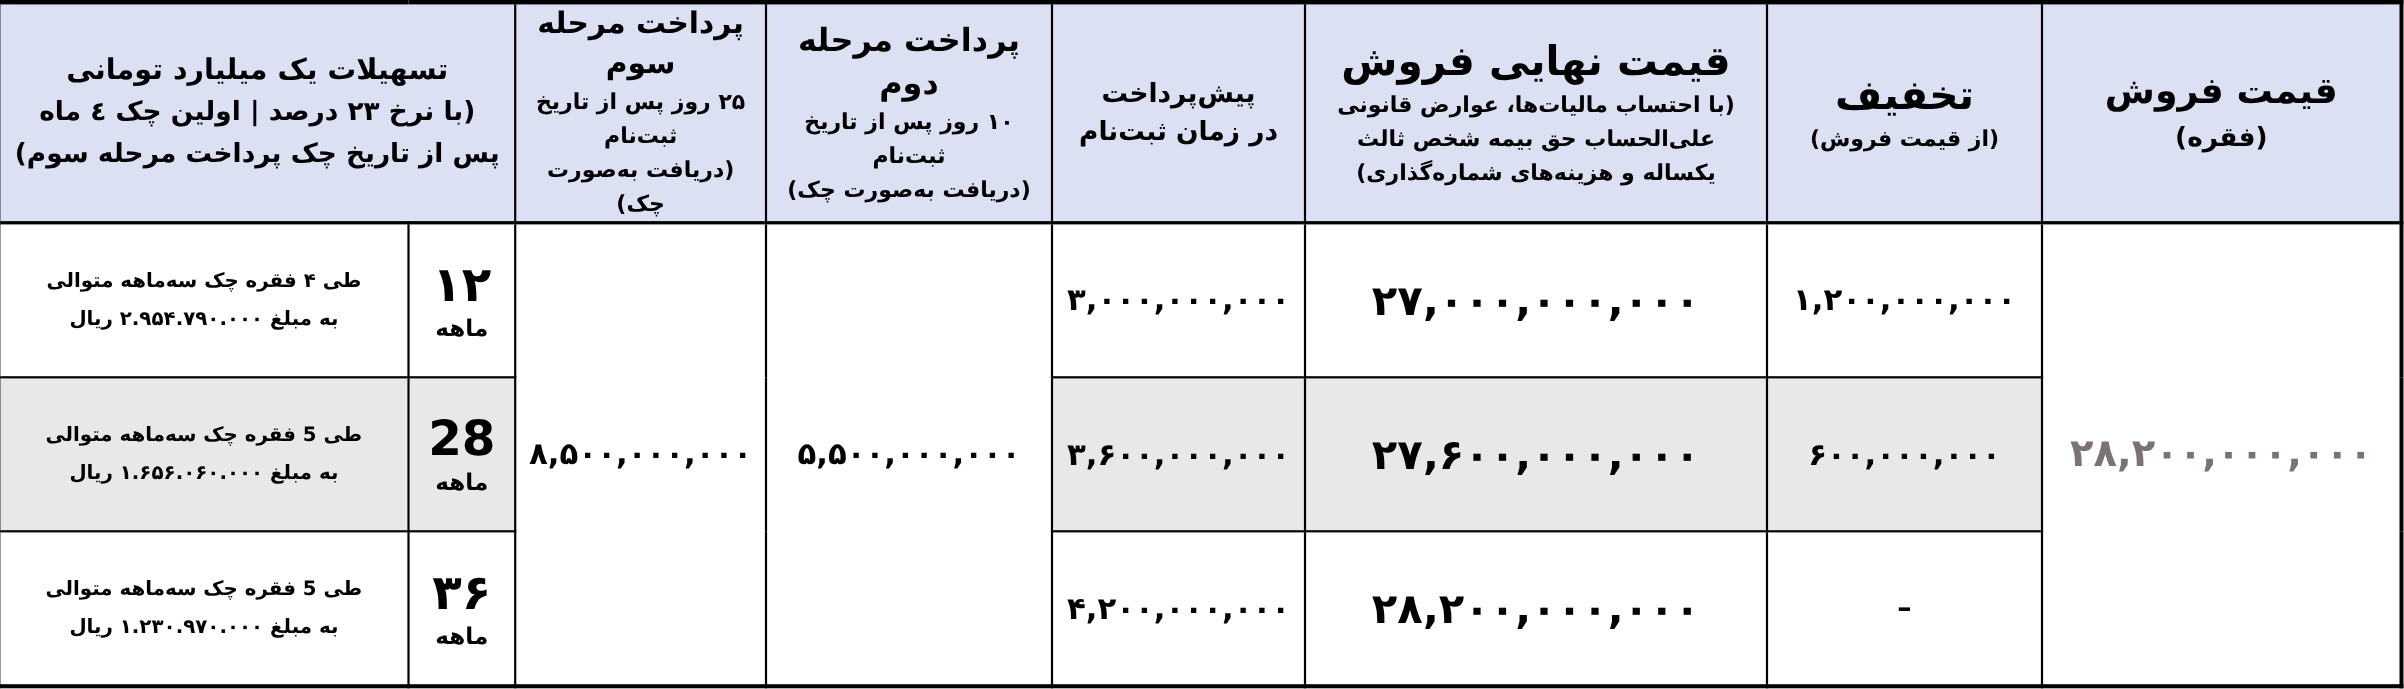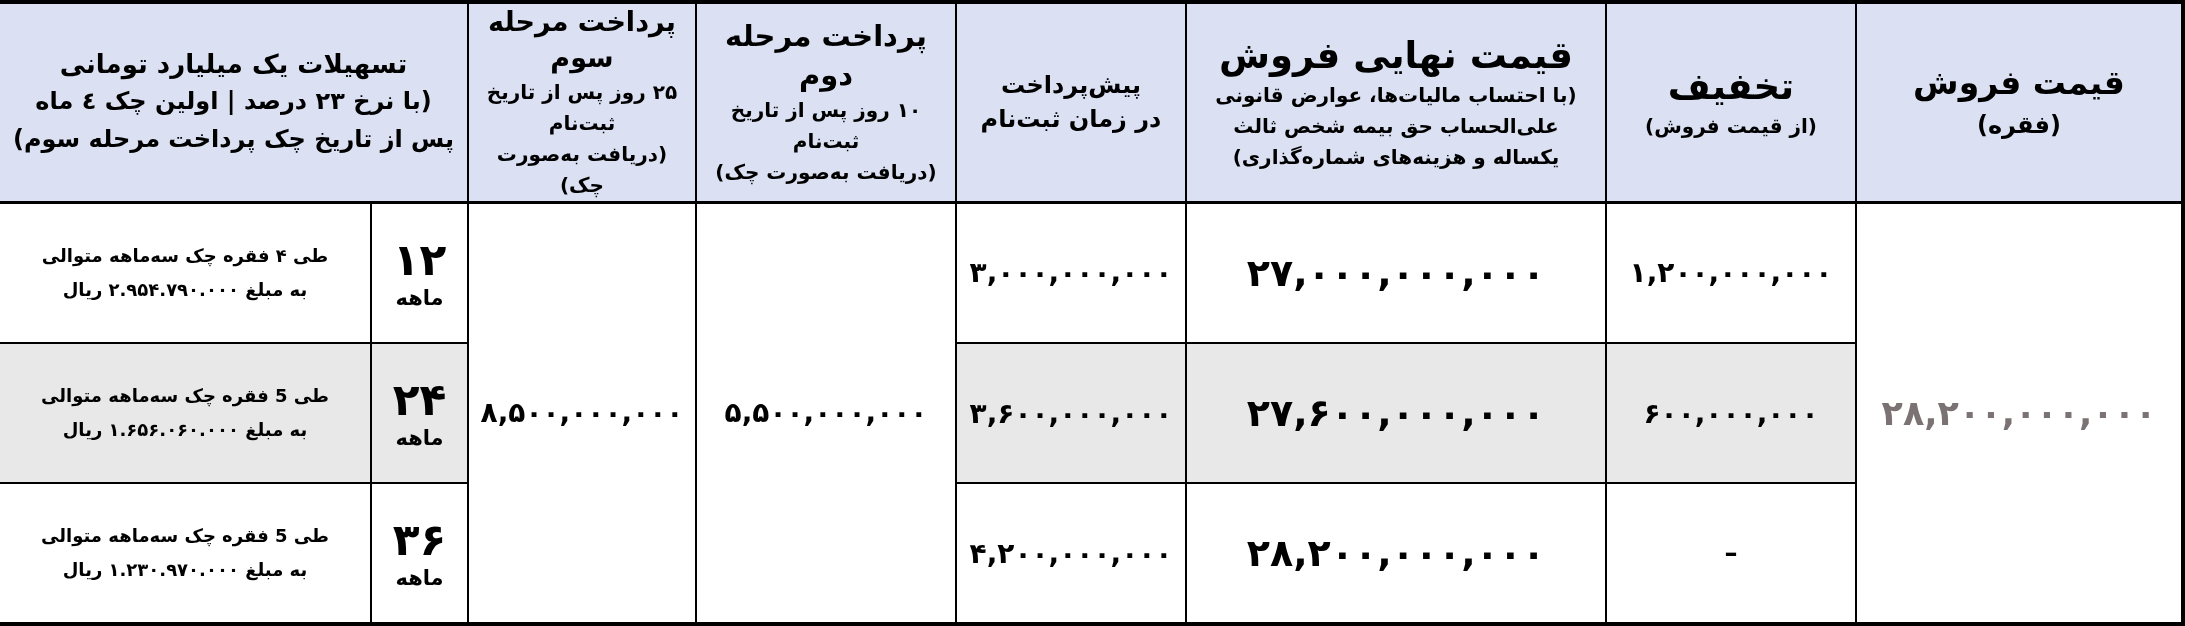--- a/index.html
+++ b/index.html
@@ -128,21 +128,21 @@
       <td class="shaded">
         <span class="num">۶۰۰,۰۰۰,۰۰۰</span>
       </td>
       <td class="shaded">
         <span class="num-lg">۲۷,۶۰۰,۰۰۰,۰۰۰</span>
       </td>
       <td class="shaded">
         <span class="num">۳,۶۰۰,۰۰۰,۰۰۰</span>
       </td>
       <td class="shaded">
-        <span class="months-num">۲۴</span>
+        <span class="months-num">28</span>
         <span class="months-label">ماهه</span>
       </td>
       <td class="shaded">
         <span class="fac-line">طی 5 فقره چک سه‌ماهه متوالی</span>
         <span class="fac-line">به مبلغ ۱.۶۵۶.۰۶۰.۰۰۰ ریال</span>
       </td>
     </tr>
 
     <tr class="data-row">
       <td>

